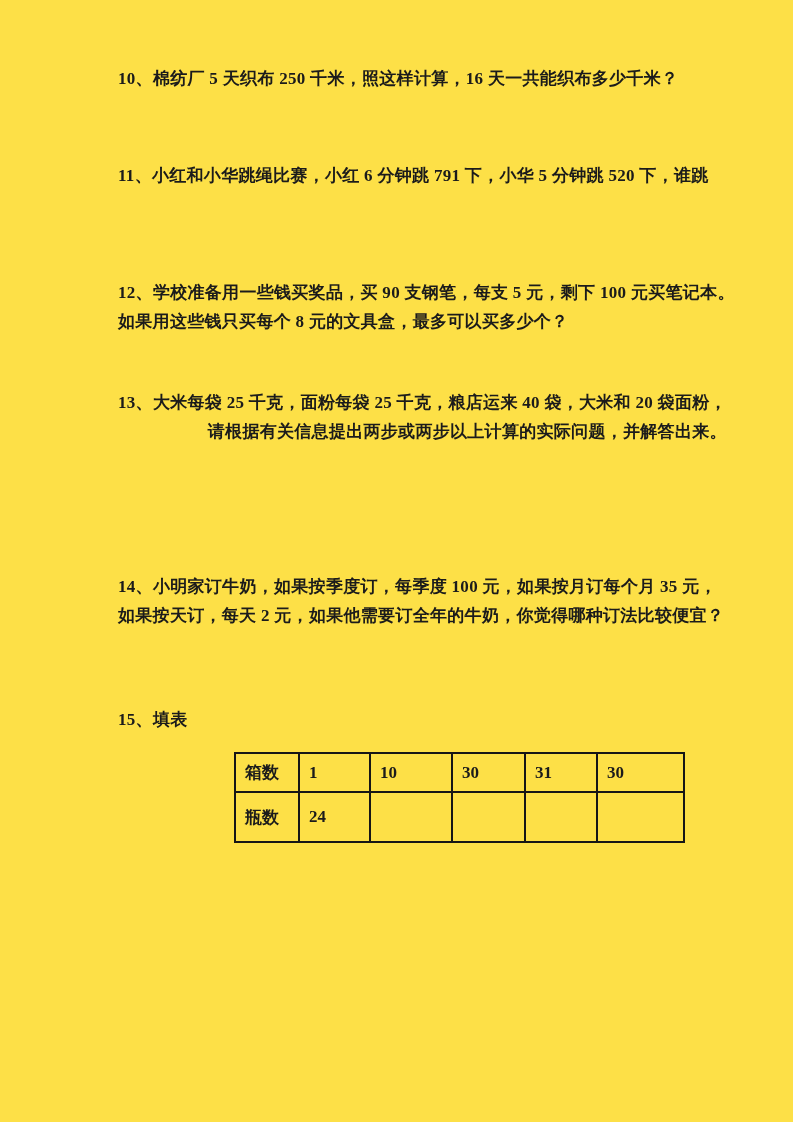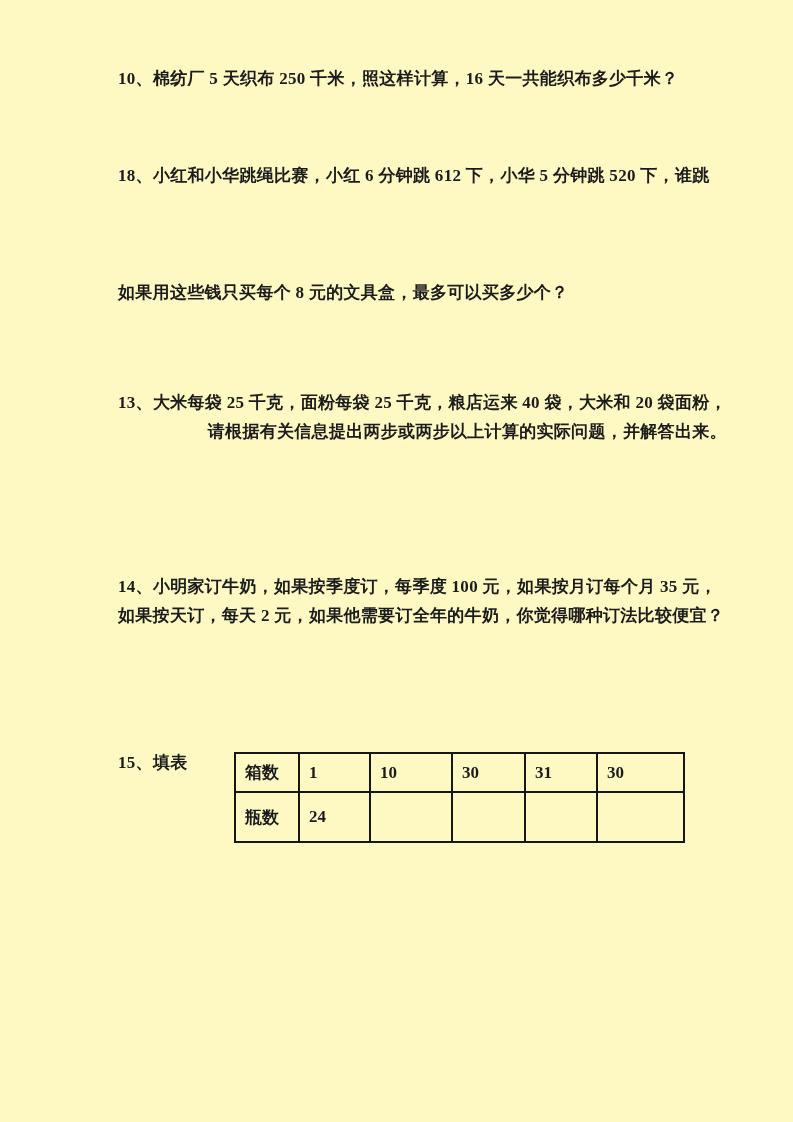--- a/index.html
+++ b/index.html
@@ -4,21 +4,21 @@
 <style>
   * { margin: 0; padding: 0; box-sizing: border-box; }
   html, body { background: #e8e8e8; }
   body { font-family: "Liberation Serif", "DejaVu Serif", serif; }
 
   .page {
     position: relative;
     width: 793px;
     height: 1122px;
     margin: 0 auto;
-    background: #fef9c3;
+    background: #fde047;
     color: #1b1b1b;
     overflow: hidden;
   }
 
   .block {
     position: absolute;
     left: 118px;
   }
 
   .line {
@@ -67,39 +67,40 @@
 </head>
 <body>
 
 <div class="page">
 
   <div class="block" style="top:64px">
     <div class="line">10、棉纺厂 5 天织布 250 千米，照这样计算，16 天一共能织布多少千米？</div>
   </div>
 
   <div class="block" style="top:161px">
-    <div class="line">18、小红和小华跳绳比赛，小红 6 分钟跳 612 下，小华 5 分钟跳 520 下，谁跳</div>
+    <div class="line">11、小红和小华跳绳比赛，小红 6 分钟跳 791 下，小华 5 分钟跳 520 下，谁跳</div>
   </div>
 
   <div class="block" style="top:278px">
+    <div class="line">12、学校准备用一些钱买奖品，买 90 支钢笔，每支 5 元，剩下 100 元买笔记本。</div>
     <div class="line">如果用这些钱只买每个 8 元的文具盒，最多可以买多少个？</div>
   </div>
 
   <div class="block" style="top:388px">
     <div class="line">13、大米每袋 25 千克，面粉每袋 25 千克，粮店运来 40 袋，大米和 20 袋面粉，</div>
     <div class="line indent">请根据有关信息提出两步或两步以上计算的实际问题，并解答出来。</div>
   </div>
 
 
   <div class="block" style="top:572px">
     <div class="line">14、小明家订牛奶，如果按季度订，每季度 100 元，如果按月订每个月 35 元，</div>
     <div class="line">如果按天订，每天 2 元，如果他需要订全年的牛奶，你觉得哪种订法比较便宜？</div>
   </div>
 
-  <div class="block" style="top:748px">
+  <div class="block" style="top:705px">
     <div class="line">15、填表</div>
   </div>
 
   <div class="fill-table-wrap">
     <table class="fill-table">
       <colgroup>
         <col style="width:64px">
         <col style="width:71px">
         <col style="width:82px">
         <col style="width:73px">

